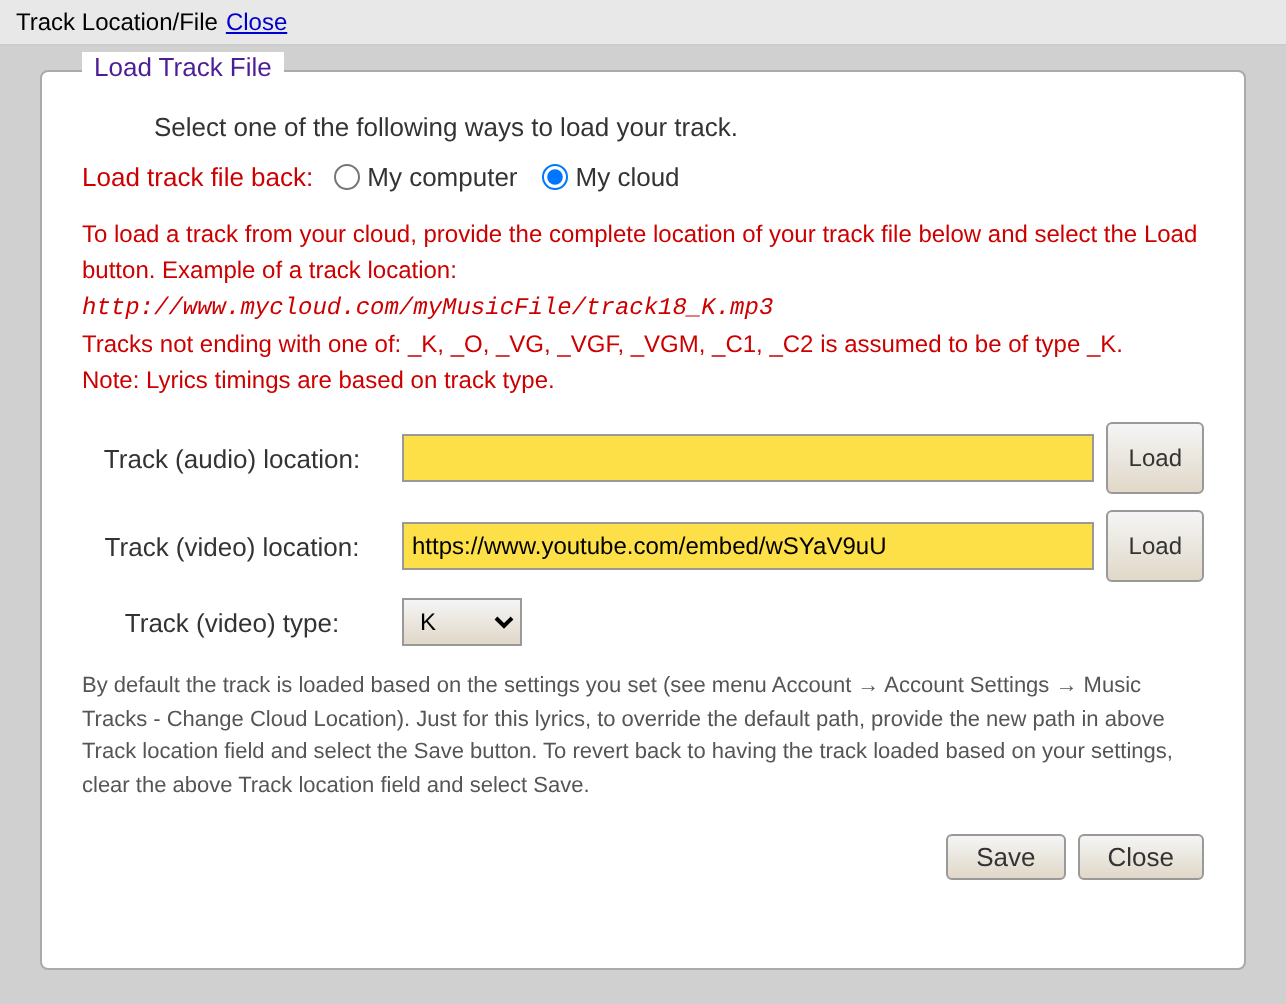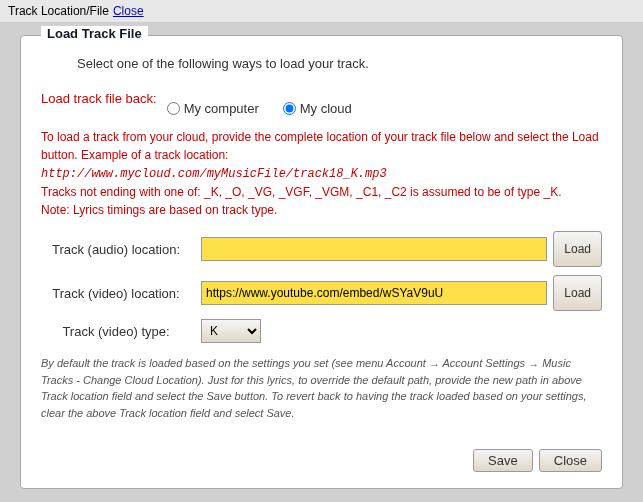--- a/index.html
+++ b/index.html
@@ -40,22 +40,22 @@
       position: relative;
       padding: 20px 20px 16px 20px;
     }
     .panel-legend {
       position: absolute;
       top: -10px;
       left: 20px;
       background: white;
       padding: 0 6px;
       font-size: 13px;
-      font-weight: bold;
-      color: #0f172a;
+      font-weight: normal;
+      color: #4c1d95;
       border: none;
     }
     .panel-subtitle {
       font-size: 13px;
       color: #333;
       margin-bottom: 10px;
       margin-left: 36px;
     }
     .load-from-row {
       display: flex;
@@ -65,22 +65,21 @@
       font-size: 13px;
       color: #cc0000;
     }
     .load-from-row .label {
       color: #cc0000;
       margin-right: 4px;
     }
     .radio-group {
       display: flex;
       align-items: center;
-      gap: 24px;
-      margin-top: 20px;
+      gap: 12px;
     }
     .radio-option {
       display: flex;
       align-items: center;
       gap: 4px;
       color: #333;
       font-size: 13px;
     }
     .info-block {
       font-size: 12px;
@@ -132,30 +131,29 @@
       height: 24px;
       border: 1px solid #999;
       background: linear-gradient(to bottom, #f5f5f5, #e0d8c8);
       font-size: 12px;
       padding: 0 4px;
       cursor: pointer;
       min-width: 60px;
     }
     .footer-note {
       font-size: 11px;
-      font-style: italic;
       color: #555;
       margin-top: 12px;
       line-height: 1.5;
     }
     .bottom-buttons {
       display: flex;
       justify-content: flex-end;
       gap: 6px;
-      margin-top: 28px;
+      margin-top: 16px;
     }
     .bottom-btn {
       padding: 3px 14px;
       background: linear-gradient(to bottom, #f5f5f5, #e0d8c8);
       border: 1px solid #999;
       border-radius: 3px;
       cursor: pointer;
       font-size: 13px;
       color: #333;
     }

